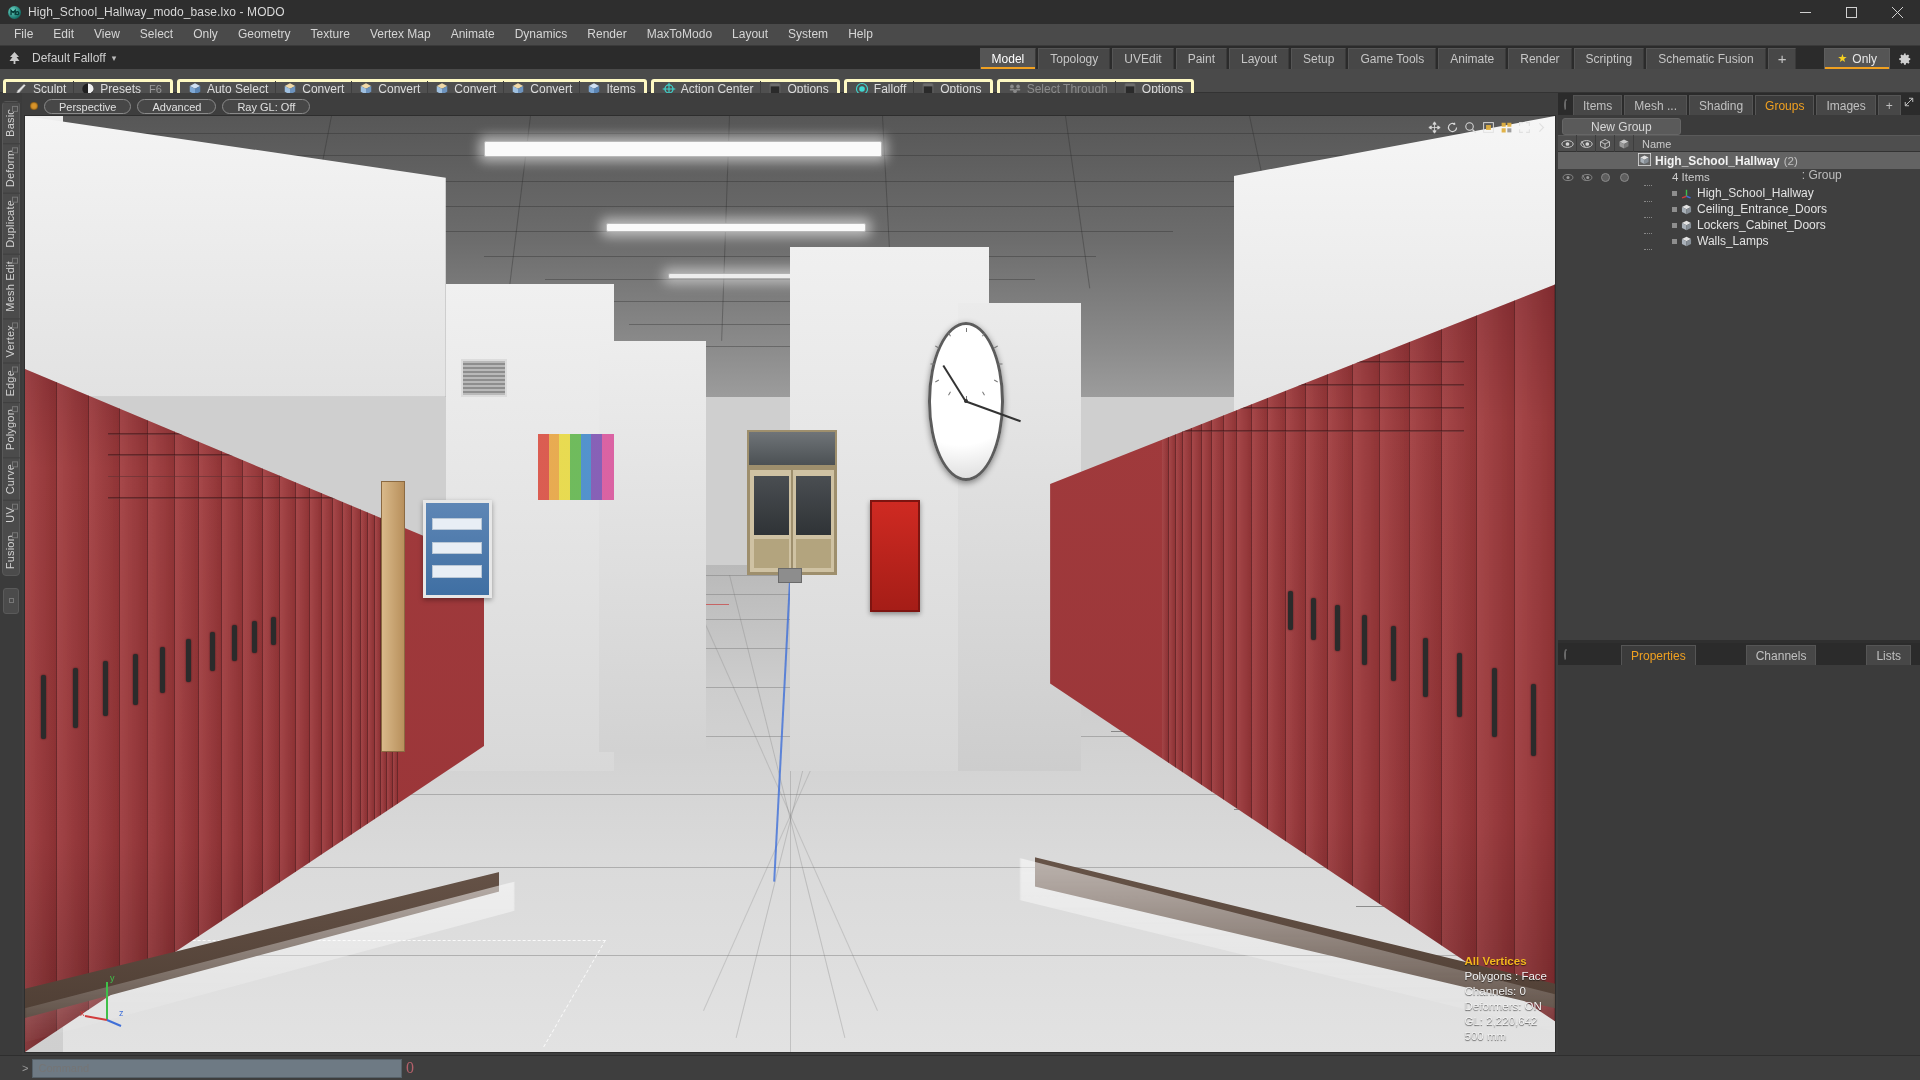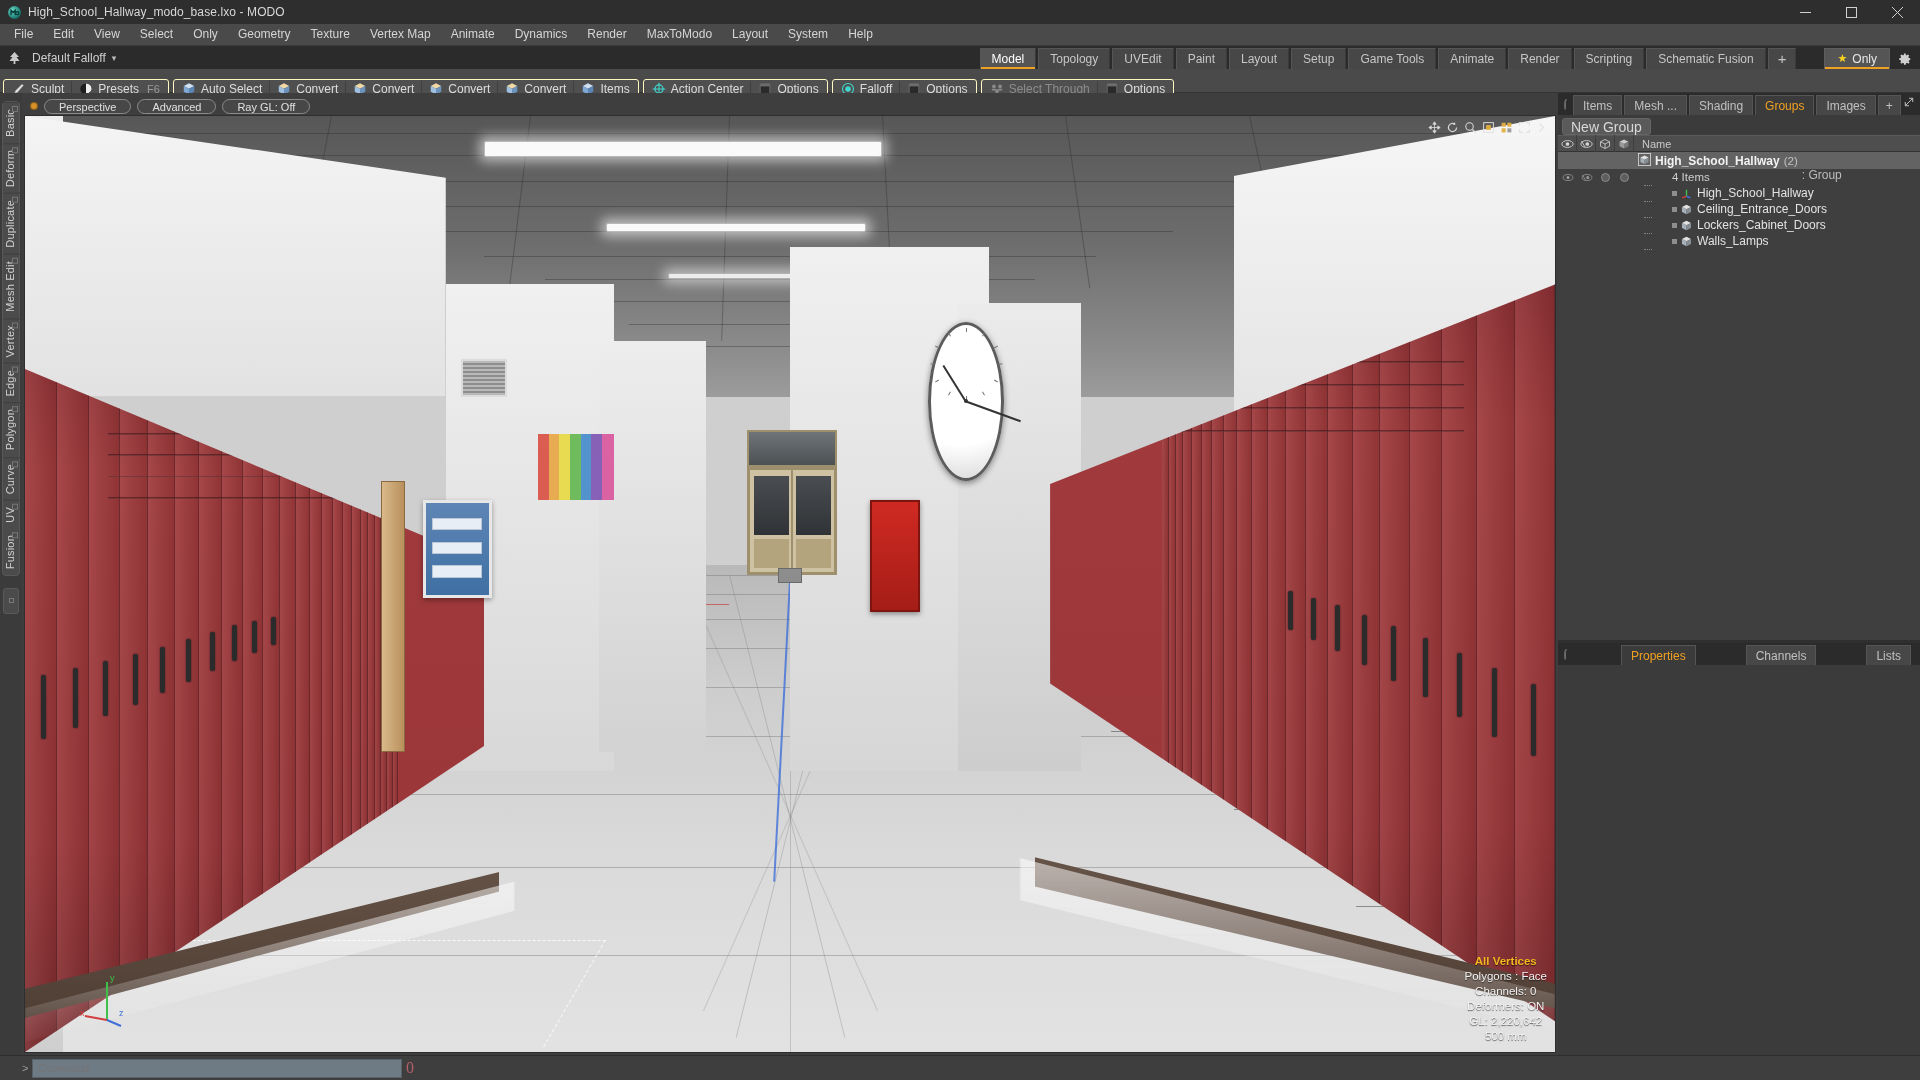--- a/index.html
+++ b/index.html
@@ -72,21 +72,21 @@
   .star { color: #f5d020; font-size: 11px; }
   .gear-top { width: 22px; height: 21px; display:flex;align-items:center;justify-content:center; margin-left: 4px; }
 
   
   .toolbar {
     height: 24px; background: #4a4a4a; display: flex; align-items: center;
     flex: 0 0 24px; padding: 0 3px; gap: 4px; border-bottom: 1px solid #333;
   }
   .tgroup {
     display: flex; align-items: center; height: 20px;
-    background: #4f4f4f; border: 1px solid #fef9c3; border-radius: 3px; padding: 0 1px; margin-top: 16px;
+    background: #4f4f4f; border: 3px solid #fef9c3; border-radius: 3px; padding: 0 1px; margin-top: 16px;
   }
   .tbtn {
     display: flex; align-items: center; gap: 5px; height: 18px; padding: 0 7px;
     font-size: 12px; color: #dcdcdc; white-space: nowrap;
   }
   .tbtn.dim { color: #8c8c8c; }
   .tbtn .key { color: #9a9a9a; font-size: 11px; margin-left: 3px; }
   .tsep { width: 1px; height: 16px; background: #3f3f3f; }
   .ico { width: 14px; height: 14px; flex: 0 0 14px; display: block; }
 
@@ -122,21 +122,21 @@
   .pill {
     font-size: 11px; color: #e0e0e0; border: 1px solid #8a8a8a; border-radius: 9px;
     padding: 0 14px; height: 15px; line-height: 14px; background: rgba(90,90,90,.35);
   }
   .viewport { flex: 1 1 auto; position: relative; overflow: hidden; background: #aaa; border: 1px solid #2e2e2e; }
 
   .vp-toolicons { position:absolute; right: 6px; top: 4px; display:flex; gap:5px; z-index: 30; align-items:center; }
   .vp-toolicons .ti { width: 13px; height: 13px; opacity: .95; }
 
   .stats {
-    position: absolute; right: 8px; bottom: 8px; text-align: center; z-index: 30;
+    position: absolute; right: 8px; bottom: 8px; text-align: left; z-index: 30;
     font-size: 11.5px; line-height: 15px; color: #f2f2f2; text-shadow: 0 1px 1px rgba(0,0,0,.6);
   }
   .stats .hl { color: #f3b71e; font-weight: bold; }
 
   .axis-gizmo { position:absolute; left: 52px; bottom: 24px; width: 60px; height: 60px; z-index: 30; }
 
   
   .rightpanel { width: 362px; flex: 0 0 362px; background: #3b3b3b; display: flex; flex-direction: column; }
   .rp-tabs {
     height: 22px; flex: 0 0 22px; background: #2b2b2b; display: flex; align-items: flex-end; padding-left: 4px;
@@ -145,22 +145,22 @@
   .rtab {
     font-size: 12px; color: #c0c0c0; padding: 0 9px; height: 20px; line-height: 20px;
     background: #474747; margin-right: 2px; border: 1px solid #555; border-bottom: none; white-space: nowrap;
   }
   .rtab.active { background: #3b3b3b; color: #f0a020; border-color: #555; }
   .rtab.plus { padding: 0 7px; }
   .rp-right { margin-left: auto; display:flex; align-items:center; gap: 6px; padding: 0 6px 3px 0; }
 
   .rp-sub { height: 20px; flex:0 0 20px; display:flex;align-items:center; padding: 2px 0 0 4px; background:#3b3b3b;}
   .newgroup {
-    font-size: 14px; color: #d8d8d8; background: #5a5a5a; border:1px solid #666; border-radius: 3px;
-    padding: 0 8px; height: 17px; line-height: 16px; text-align: center;
+    font-size: 12px; color: #d8d8d8; background: #5a5a5a; border:1px solid #666; border-radius: 3px;
+    padding: 0 28px; height: 17px; line-height: 16px; text-align: center;
   }
 
   .tree-head {
     height: 17px; flex:0 0 17px; background: #4e4e4e; display: flex; align-items: center;
     border-top: 1px solid #5a5a5a; border-bottom: 1px solid #333; font-size: 11px; color: #cfcfcf;
   }
   .th-col { width: 19px; height: 17px; display:flex;align-items:center;justify-content:center; border-right: 1px solid #3d3d3d; }
   .th-name { padding-left: 8px; color:#c9c9c9; }
 
   .tree-body { flex: 1 1 auto; background: #3f3f3f; overflow: hidden; }

